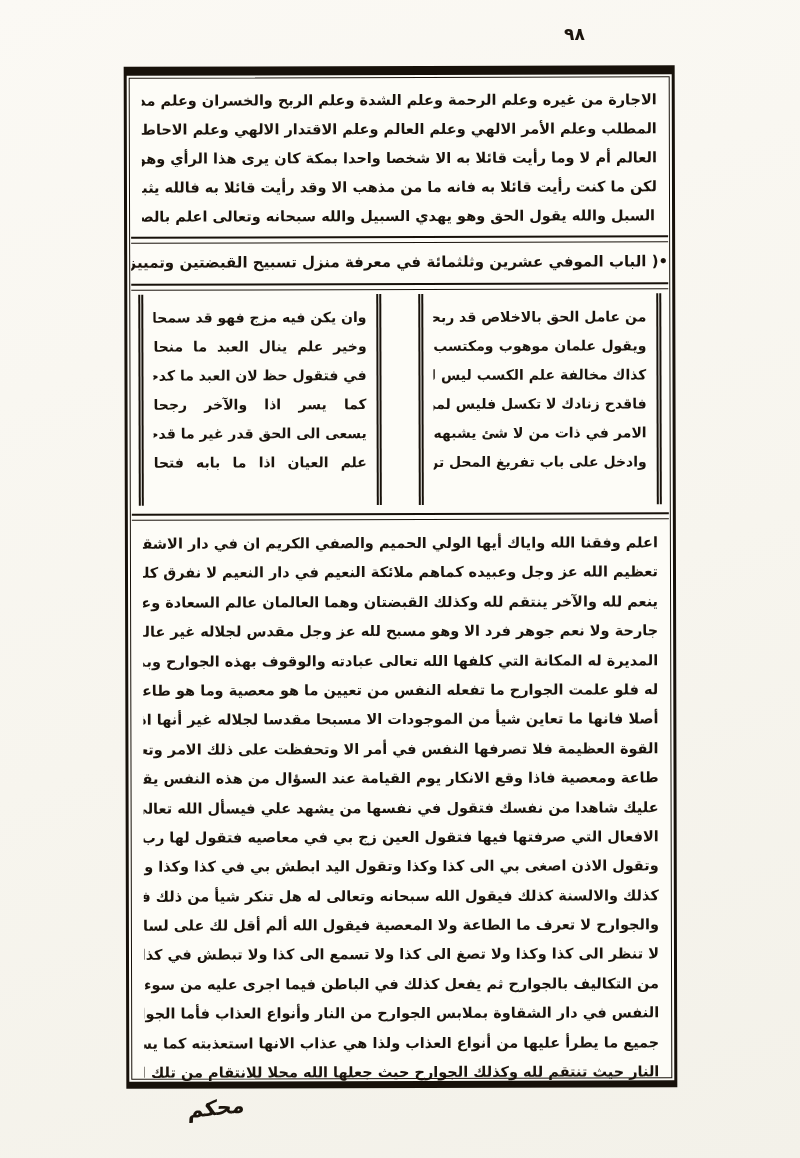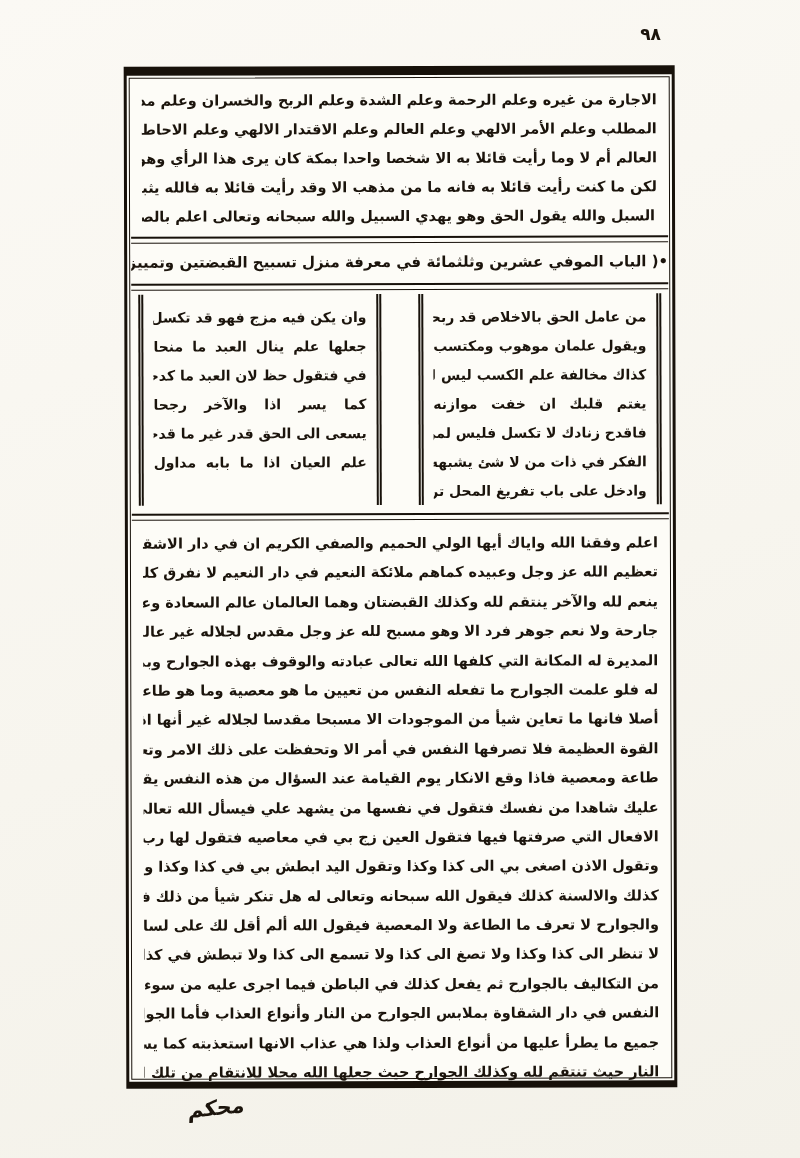--- a/index.html
+++ b/index.html
@@ -4,22 +4,22 @@
 <style>
   html,body{margin:0;padding:0;}
   body{
     width:800px;height:1158px;position:relative;overflow:hidden;
     background:#faf8f2;
     background-image:linear-gradient(160deg,#fbf9f4 0%,#f7f5ee 55%,#f3f1e9 100%);
     font-family:"DejaVu Sans",sans-serif;
     color:#1b140c;
   }
   .page-num{
-    position:absolute;top:24px;left:601px;width:60px;
-    font-size:17px;font-weight:bold;text-align:right;
+    position:absolute;top:24px;left:564px;width:60px;
+    font-size:17px;font-weight:bold;text-align:left;
     letter-spacing:2px;
   }
   .frame{
     position:absolute;left:125px;top:66px;width:551px;height:1022px;
     box-sizing:border-box;
     border-style:solid;border-color:#17110a;
     border-width:9px 3px 7px 3px;
     background:#fdfcf7;
     transform:rotate(-0.15deg);
   }
@@ -100,32 +100,31 @@
 
     <div class="heading">•( الباب الموفي عشرين وثلثمائة في معرفة منزل تسبيح القبضتين وتمييزهما )•</div>
 
     <div class="hrule"></div>
 
     <div class="poem">
       <div class="poem-col">
         <div class="vline">من عامل الحق بالاخلاص قد ربحا</div>
         <div class="vline">ويقول علمان موهوب ومكتسب</div>
         <div class="vline">كذاك مخالفة علم الكسب ليس له</div>
-        <div class="vline">يغتم قلبك ان خفت موازنه</div>
         <div class="vline">فاقدح زنادك لا تكسل فليس لمن</div>
-        <div class="vline">الفكر في ذات من لا شئ يشبهه</div>
+        <div class="vline">الامر في ذات من لا شئ يشبهه</div>
         <div class="vline">وادخل على باب تفريغ المحل ترى</div>
       </div>
       <div class="poem-col">
-        <div class="vline">وان يكن فيه مزج فهو قد تكسل</div>
-        <div class="vline">جعلها علم ينال العبد ما منحا</div>
+        <div class="vline">وان يكن فيه مزج فهو قد سمحا</div>
+        <div class="vline">وخير علم ينال العبد ما منحا</div>
         <div class="vline">في فتقول حظ لان العبد ما كدحا</div>
         <div class="vline">كما يسر اذا والآخر رجحا</div>
         <div class="vline">يسعى الى الحق قدر غير ما قدحا</div>
-        <div class="vline">علم العيان اذا ما بابه مداول</div>
+        <div class="vline">علم العيان اذا ما بابه فتحا</div>
       </div>
     </div>
 
     <div class="hrule"></div>
 
     <div class="main">
       <div class="mline">اعلم وفقنا الله واياك أيها الولي الحميم والصفي الكريم ان في دار الاشقياء ملائكة العذاب وهم لا</div>
       <div class="mline">تعظيم الله عز وجل وعبيده كماهم ملائكة النعيم في دار النعيم لا نفرق كلهم عبيد مطيع الواحد</div>
       <div class="mline">ينعم لله والآخر ينتقم لله وكذلك القبضتان وهما العالمان عالم السعادة وعالم الشقاوة ما منهم</div>
       <div class="mline">جارحة ولا نعم جوهر فرد الا وهو مسبح لله عز وجل مقدس لجلاله غير عالم بما تصرفه فيه نفسه</div>

